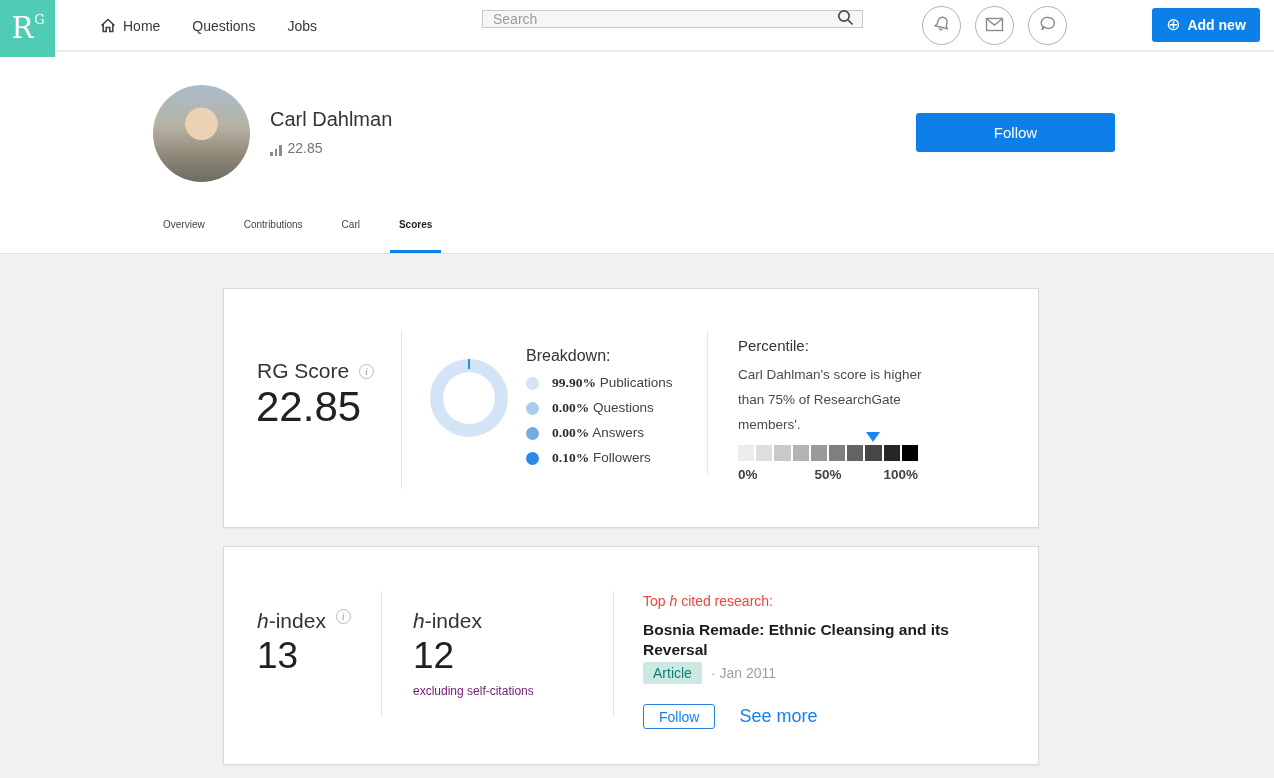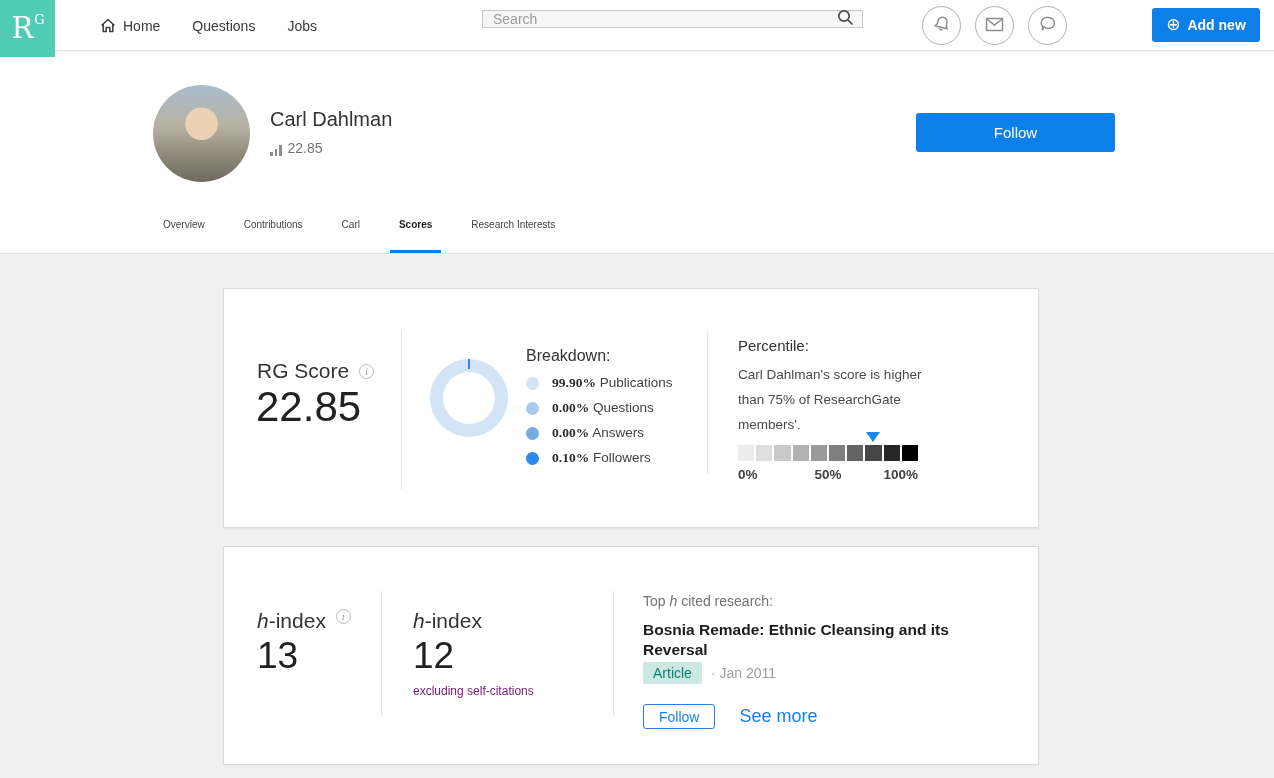--- a/index.html
+++ b/index.html
@@ -71,21 +71,21 @@
   .pct-marker{position:absolute; top:-13px; width:0; height:0; border-left:7px solid transparent; border-right:7px solid transparent;
               border-top:10px solid #1b87f0; transform:translateX(-50%);}
   .pct-ticks{position:absolute; left:514px; top:178px; width:180px; height:16px; font-size:13.5px; font-weight:bold; color:#424242;}
   .pct-ticks .t0{position:absolute; left:0;} .pct-ticks .t50{position:absolute; left:50%; transform:translateX(-50%);} .pct-ticks .t100{position:absolute; right:0;}
 
   .h-title{position:absolute; top:62px; font-size:21px; color:#333; display:flex; align-items:flex-start; gap:10px;}
   .h-title i{font-style:italic;}
   .h-value{position:absolute; top:88px; font-size:37px; color:#212121;}
   .h-note{position:absolute; top:137px; font-size:12px; color:#701a75;}
 
-  .tc-head{position:absolute; left:419px; top:46px; font-size:14px; color:#737373;}
+  .tc-head{position:absolute; left:419px; top:46px; font-size:14px; color:#ef4444;}
   .tc-head i{font-style:italic;}
   .tc-title{position:absolute; left:419px; top:73px; width:320px; font-size:15.5px; font-weight:bold; line-height:20px; color:#1c1c1c; cursor:pointer;}
   .tc-meta{position:absolute; left:419px; top:115px; display:flex; align-items:center; gap:9px;}
   .badge{background:var(--badge-bg); color:var(--badge-text); font-size:14px; padding:3px 10px; border-radius:2px;}
   .tc-date{font-size:14px; color:#9e9e9e;}
   .tc-actions{position:absolute; left:419px; top:157px; display:flex; align-items:center; gap:24px;}
   .follow-outline{height:25px; padding:0 15px; background:#fff; border:1px solid #2a7de1; border-radius:3px; color:var(--link); font-size:14px; cursor:pointer; font-family:inherit;}
   .see-more{font-size:18px; color:var(--link); cursor:pointer;}
 </style>
 </head>
@@ -166,21 +166,20 @@
           <i></i>
         </span>
       <span>22.85</span>
     </div>
     <button class="follow-main">Follow</button>
     <div class="tabs">
       <div class="tab">Overview</div>
       <div class="tab">Contributions</div>
       <div class="tab">Carl</div>
       <div class="tab active">Scores</div>
-      <div class="tab">Research Interests</div>
     </div>
   </div>
 
   <div class="card card1">
     <div class="vdiv" style="left:177px; top:42px; height:158px;"></div>
     <div class="vdiv" style="left:483px; top:42px; height:143px;"></div>
 
     <div class="rg-title">
       <span>RG Score</span>
       <span class="info-icon">i</span>

